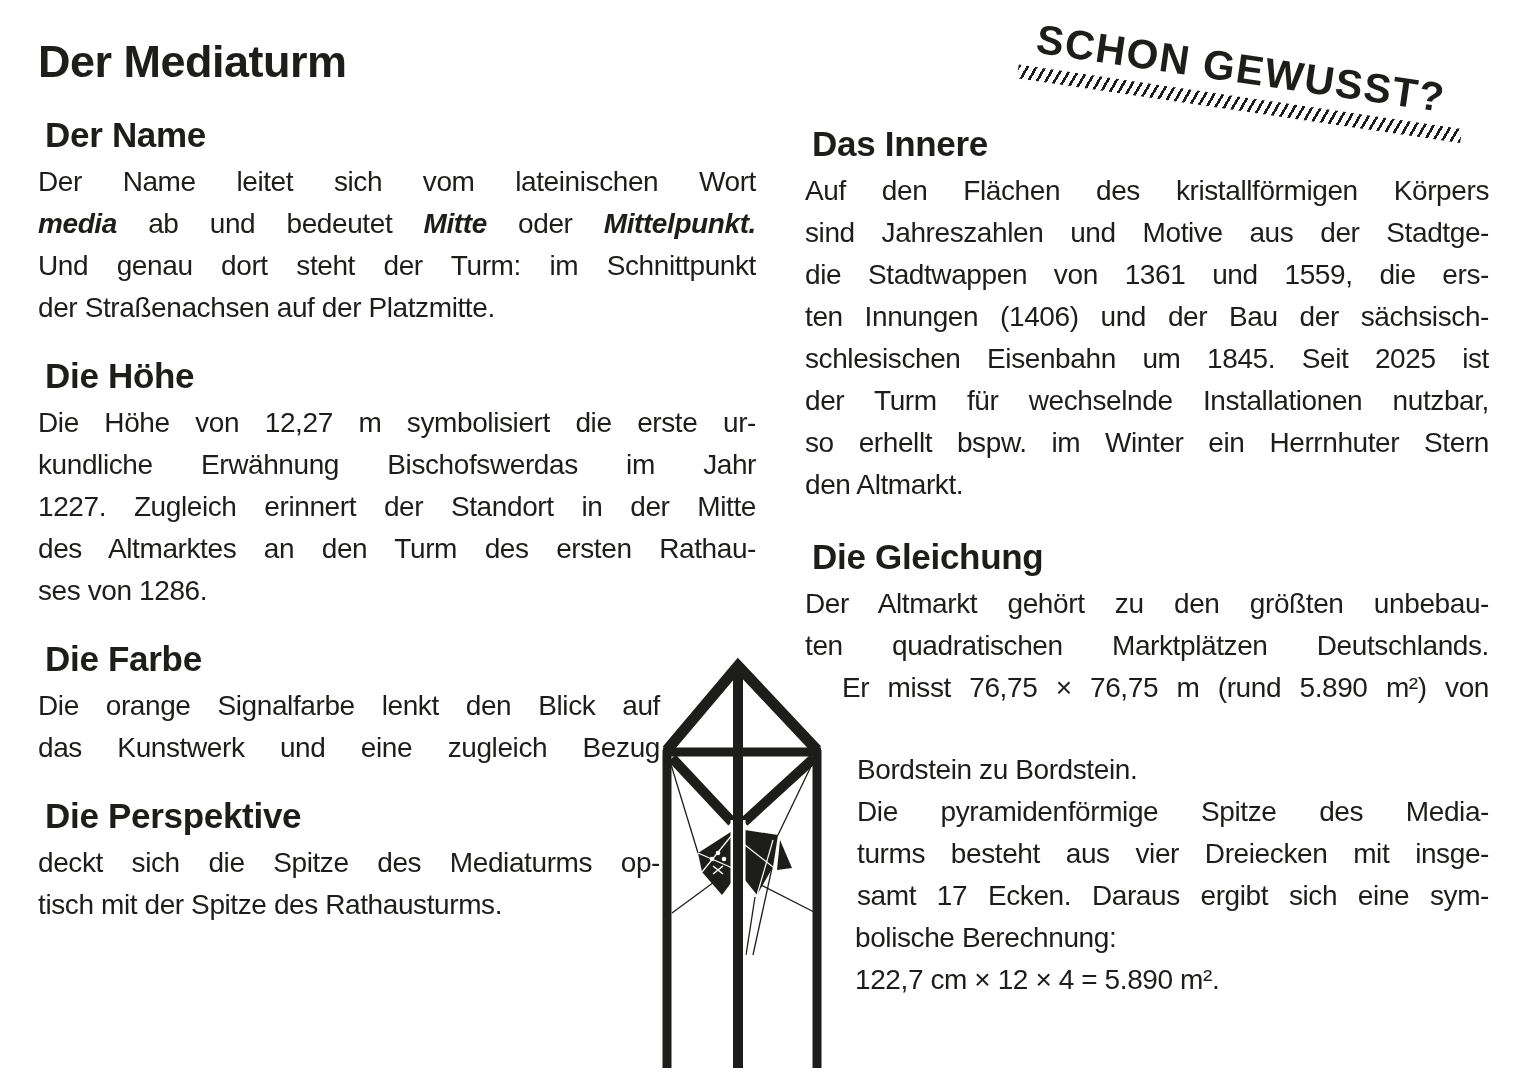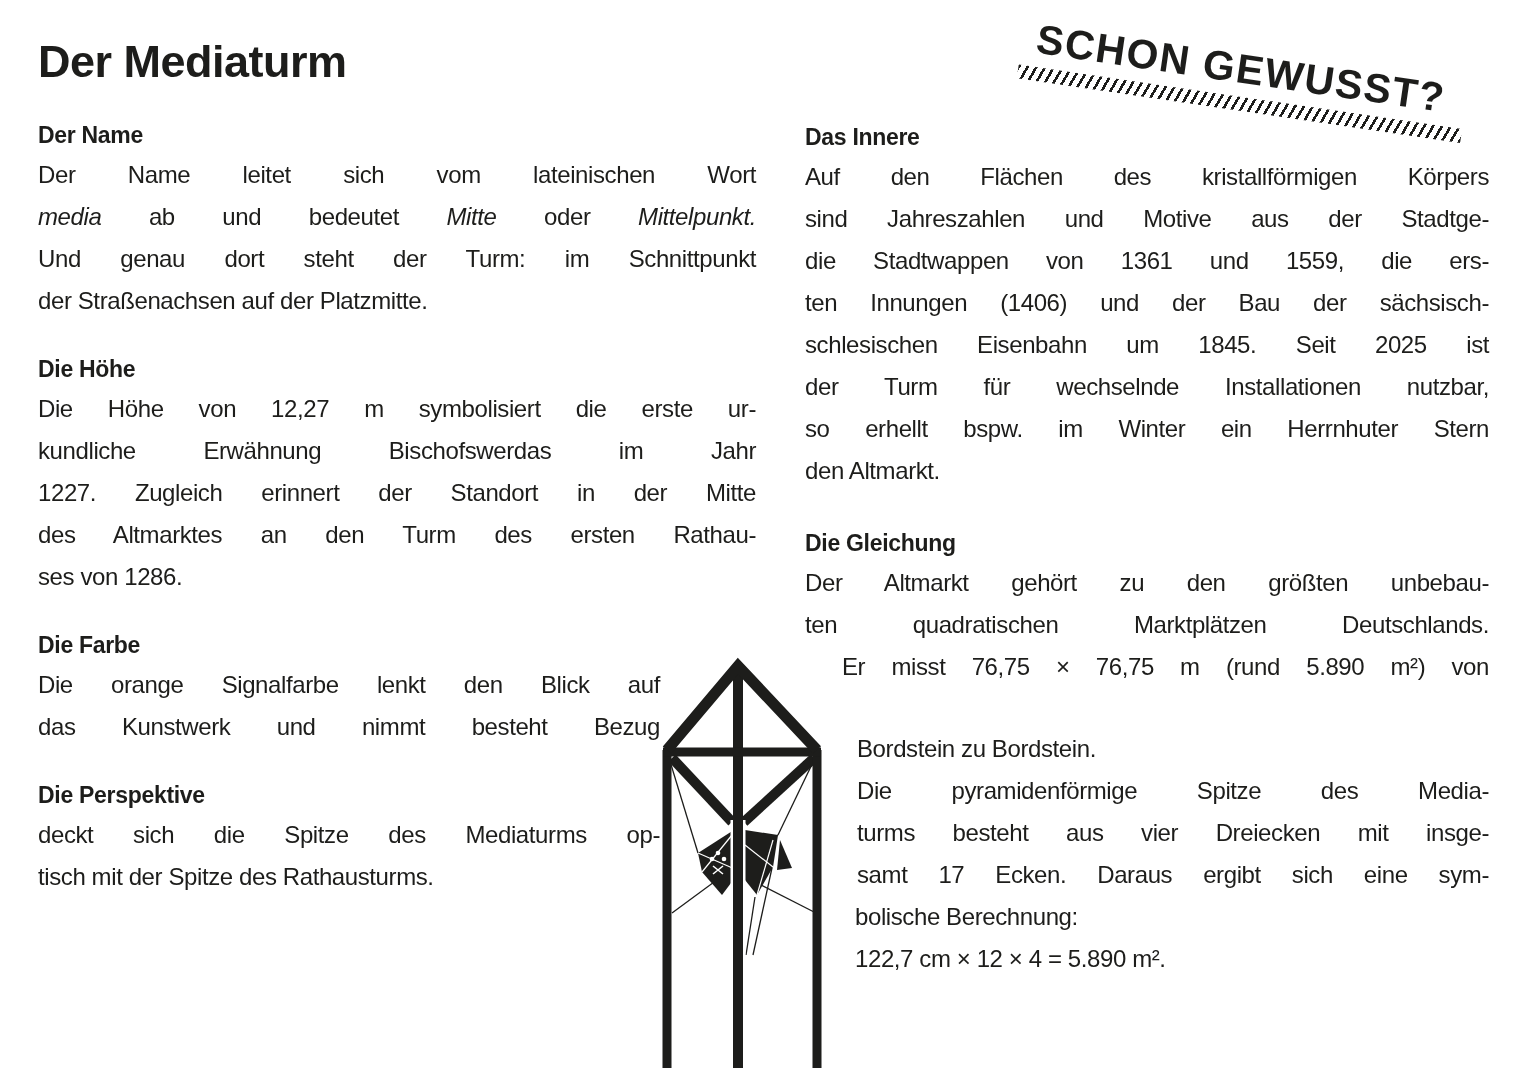--- a/index.html
+++ b/index.html
@@ -16,35 +16,35 @@
   .col-right { left: 805px; top: 118px; width: 684px; }
 
   h1.page-title {
     margin: 0 0 28px 0;
     font-size: 45px; line-height: 52px;
     font-weight: 700; letter-spacing: -0.5px;
   }
   .section + .section { margin-top: 28px; }
   .col-right .section + .section { margin-top: 32px; }
   .section h2 {
-    margin: 0;
-    font-size: 23px; line-height: 38px;
+    margin: 7px;
+    font-size: 35px; line-height: 38px;
     font-weight: 700; letter-spacing: -0.3px;
   }
   .section.narrow { width: 622px; }
 
   .line {
-    font-size: 24px; line-height: 42px;
+    font-size: 28px; line-height: 42px;
     letter-spacing: -0.4px;
     text-align: justify;
     text-align-last: justify;
     white-space: normal;
   }
   .line.no-just { text-align: left; text-align-last: left; }
-  .line em { font-style: italic; }
+  .line em { font-style: italic; font-weight: bold; }
 
   
   .badge-wrap {
     position: absolute;
     left: 1040px; top: 16px;
     width: 460px;
     transform: rotate(8.3deg);
     transform-origin: 0 0;
   }
   .badge-text {
@@ -90,21 +90,21 @@
         <div class="line">1227. Zugleich erinnert der Standort in der Mitte</div>
         <div class="line">des Altmarktes an den Turm des ersten Rathau-</div>
         <div class="line no-just">ses von 1286.</div>
       </div>
   </div>
 
   <div class="section narrow">
     <h2>Die Farbe</h2>
     <div class="lines">
         <div class="line">Die orange Signalfarbe lenkt den Blick auf</div>
-        <div class="line">das Kunstwerk und nimmt besteht Bezug</div>
+        <div class="line">das Kunstwerk und eine zugleich Bezug</div>
       </div>
   </div>
 
   <div class="section narrow">
     <h2>Die Perspektive</h2>
     <div class="lines">
         <div class="line">deckt sich die Spitze des Mediaturms op-</div>
         <div class="line no-just">tisch mit der Spitze des Rathausturms.</div>
       </div>
   </div>

